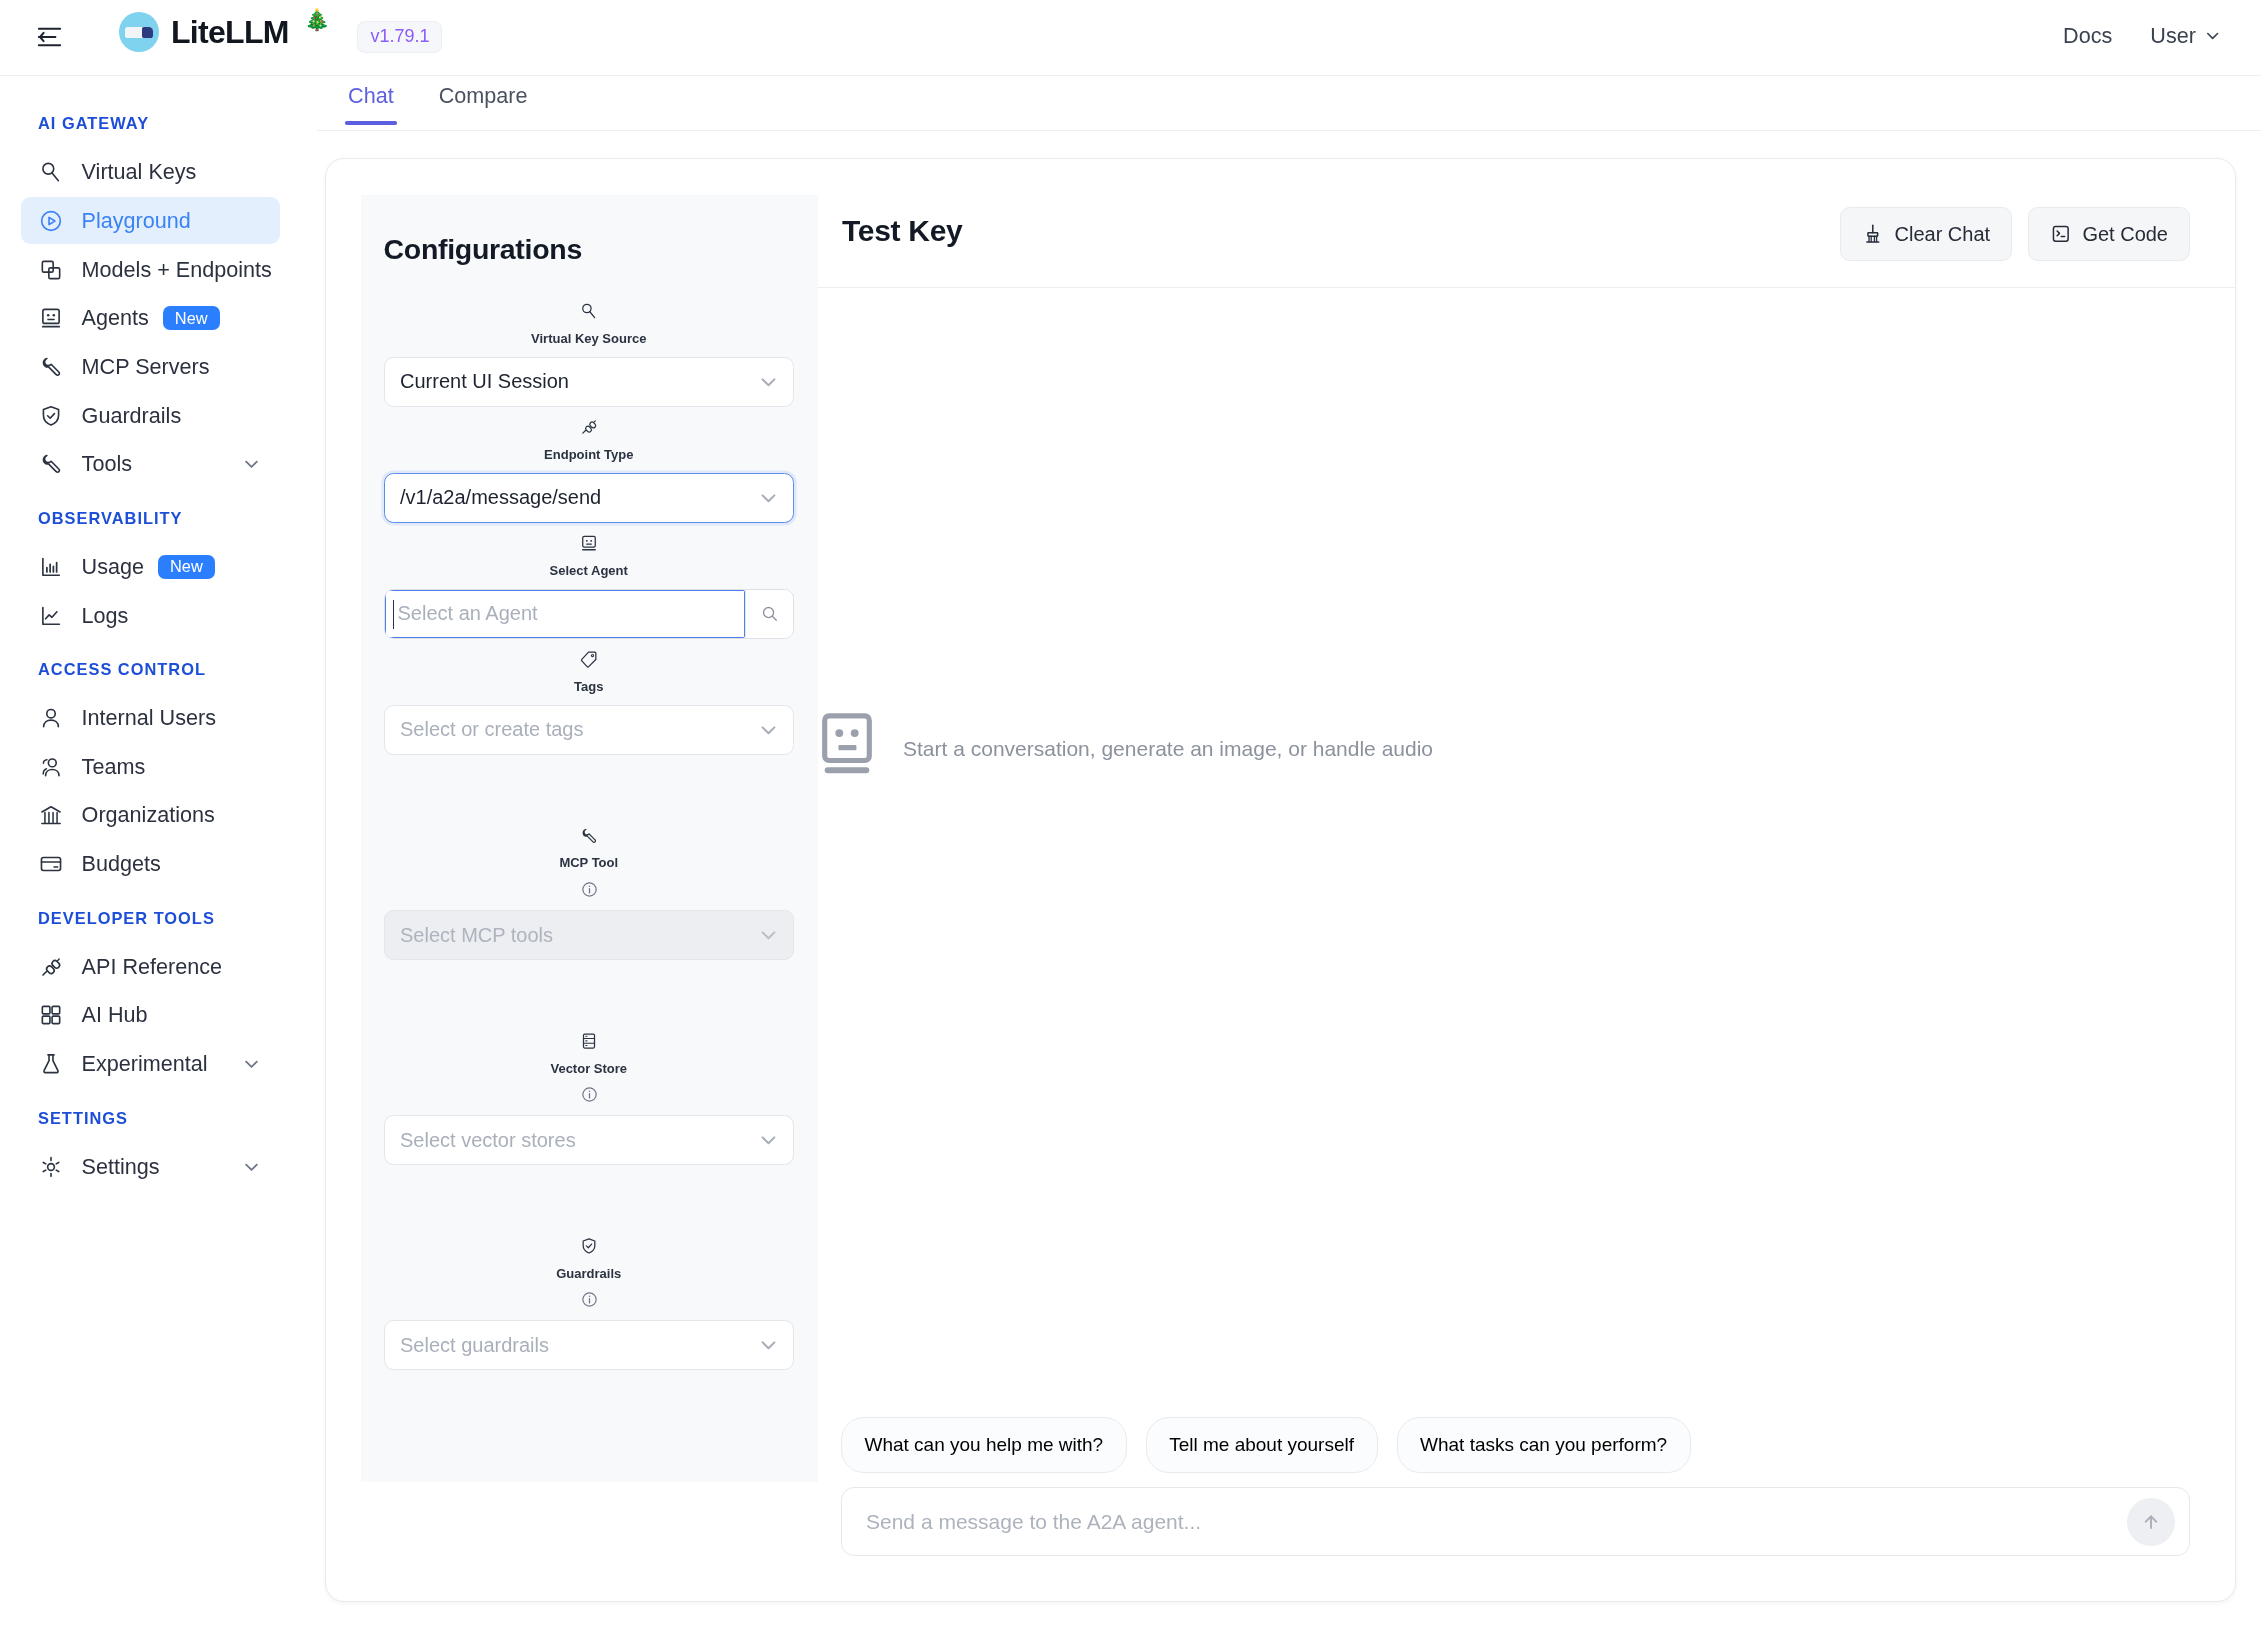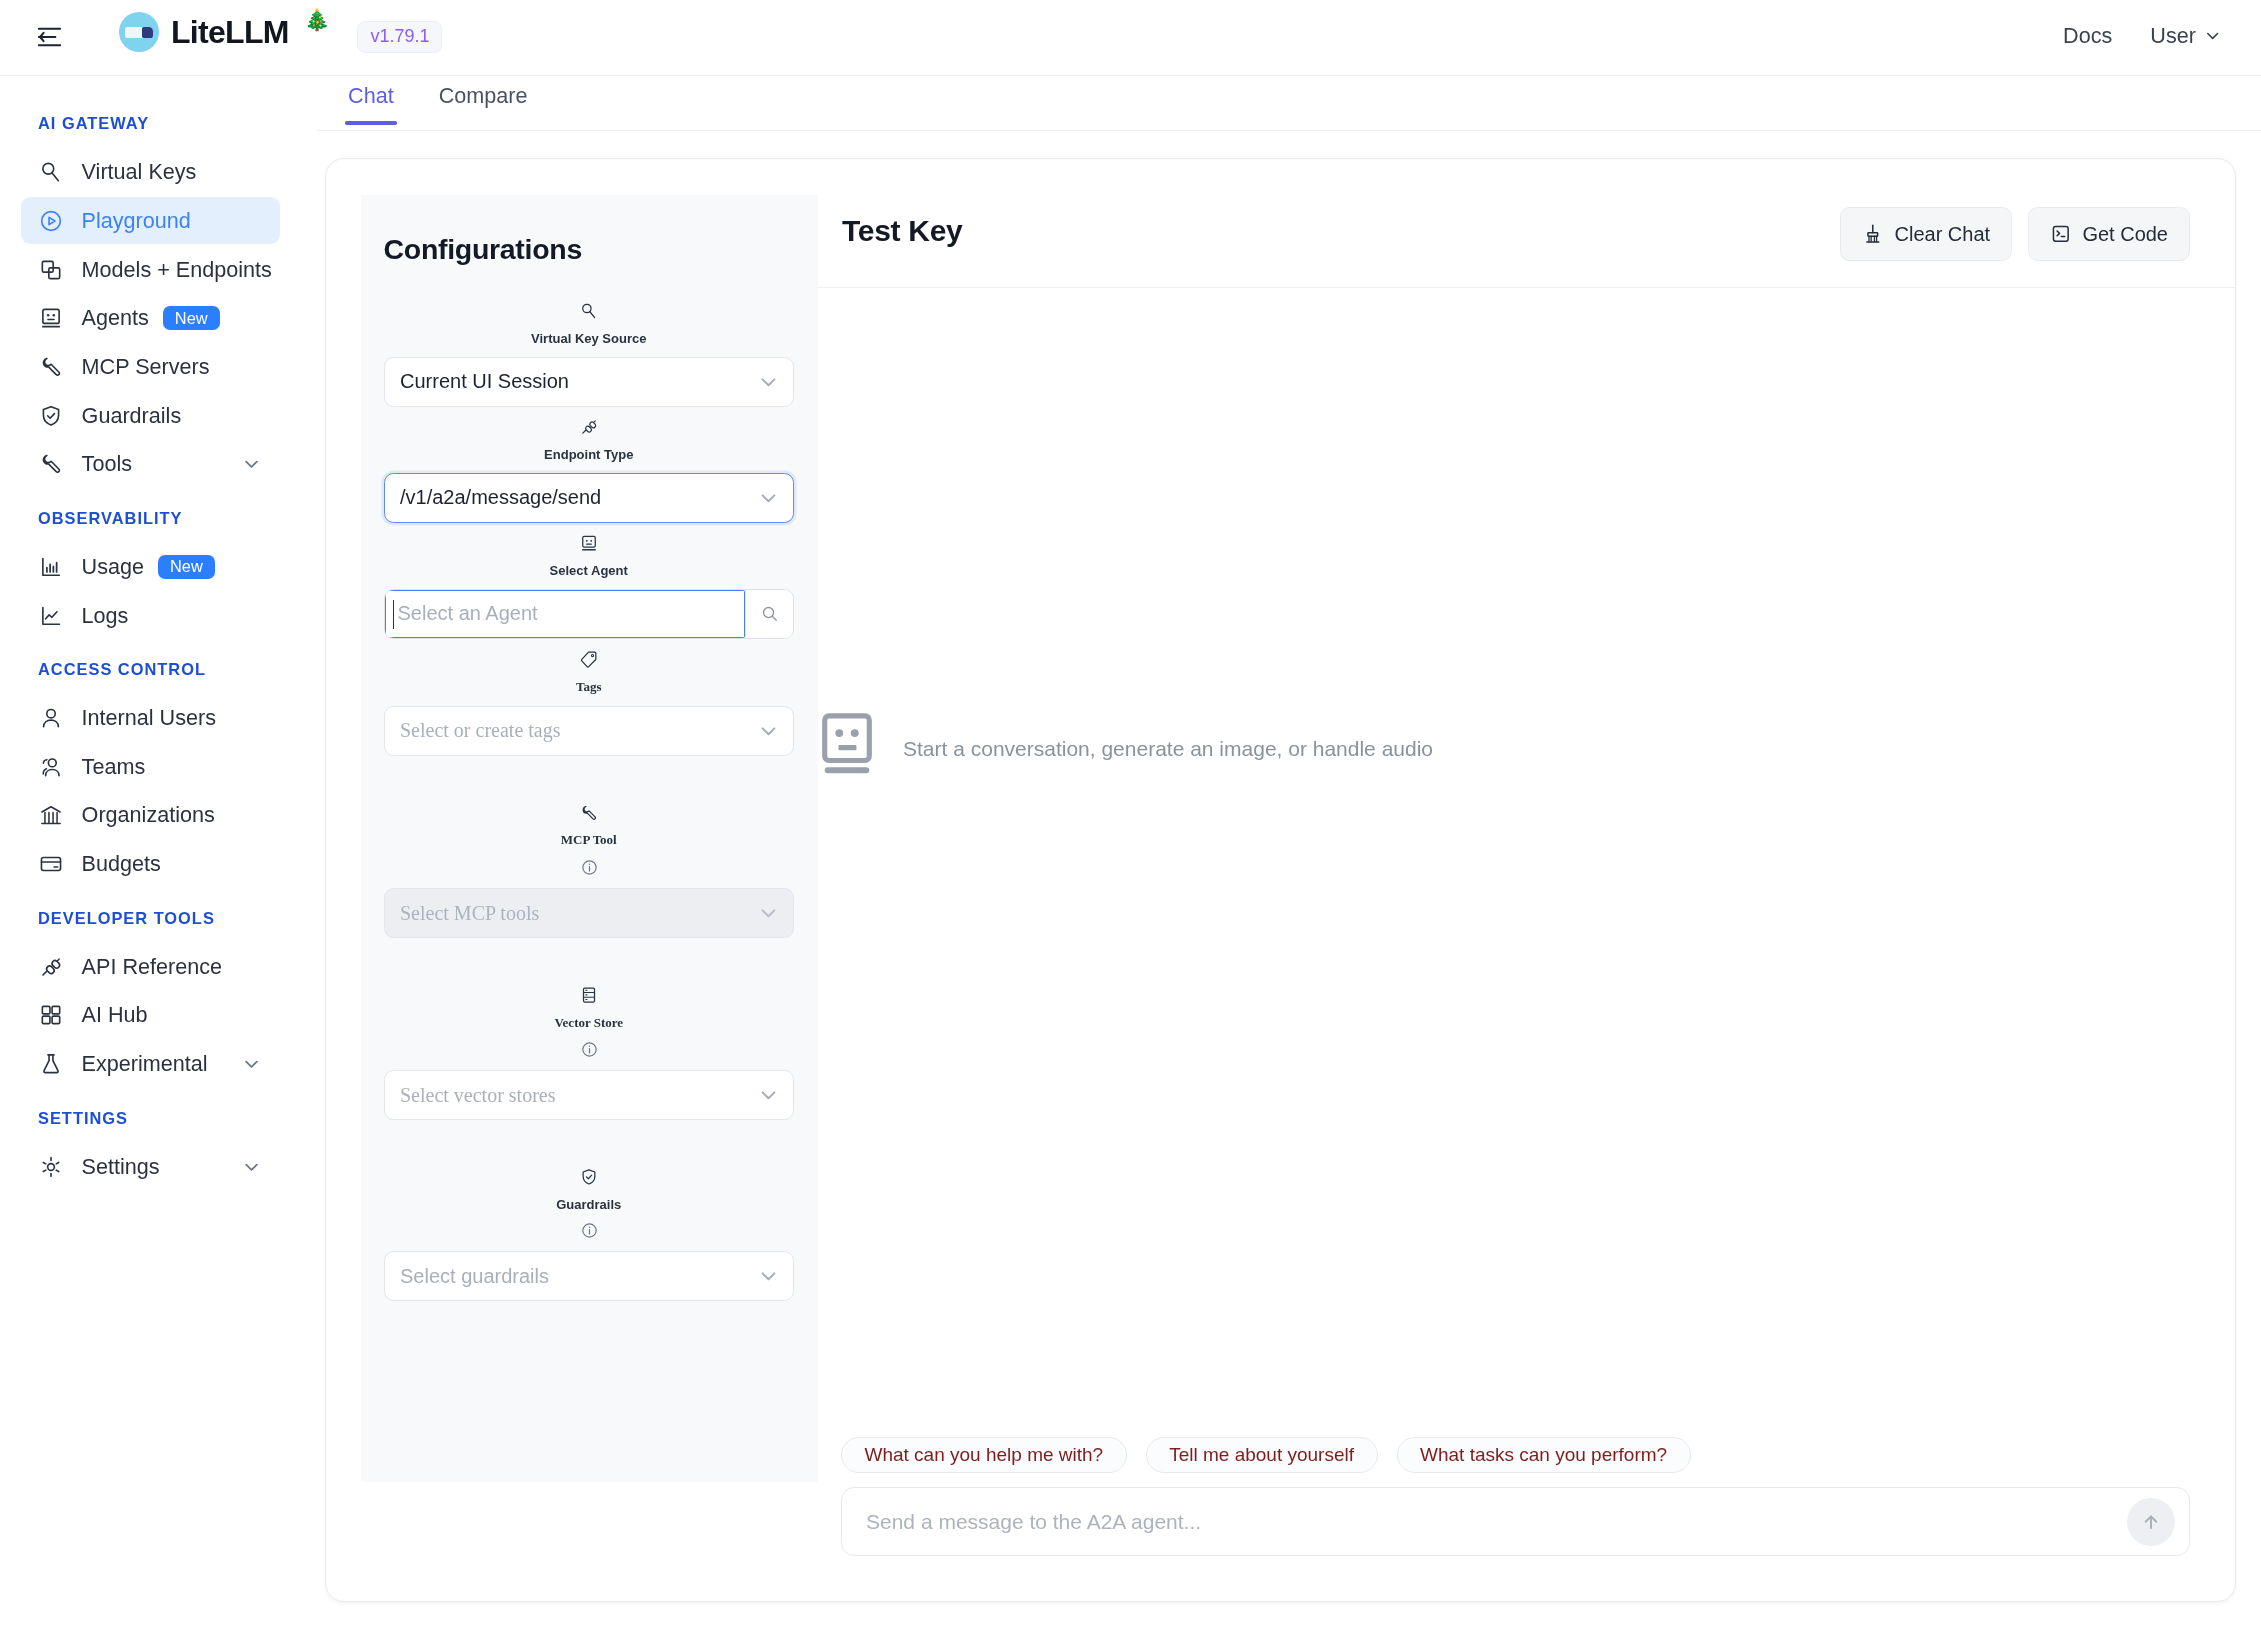--- a/index.html
+++ b/index.html
@@ -135,21 +135,21 @@
     height: 50px; background: #ffffff;
     border: 0.9px solid #e3e6ea; border-radius: 9.5px;
     display: flex; align-items: center; padding: 0 14px 0 15.5px;
     font-size: 20px; color: #1d2330; cursor: pointer;
     position: relative;
   }
   .select .chev { position: absolute; right: 14px; top: 50%; transform: translateY(-50%); }
   .select.focused { border: 0.9px solid #5b8def; box-shadow: 0 0 0 2.6px rgba(91,141,239,0.14); }
   .select.placeholder { color: #a9b0bb; }
   .select.disabled { background: #eceef1; border-color: #e3e6ea; color: #aeb4be; cursor: default; }
-  .gap-lg { margin-bottom: 47px; font-family: Liberation Serif, serif; }
+  .gap-lg { margin-bottom: 71px; }
 
   .agent-search {
     height: 50px; display: flex; align-items: stretch;
     border: 0.9px solid #dde1e6; border-radius: 9.5px; background: #fff;
     overflow: hidden;
   }
   .agent-search .inp {
     flex: 1 1 auto; border: 1.7px solid #4f7fe8; border-radius: 1.7px;
     background: #fff; display: flex; align-items: center; padding-left: 12px;
     font-size: 20px; color: #a9b0bb; position: relative;
@@ -194,23 +194,23 @@
     display: flex; flex-direction: row; align-items: center; gap: 26px;
   }
   .robot { width: 60px; height: 73px; }
   .empty-text { font-size: 21px; color: #8b929d; }
 
   .suggestions {
     position: absolute; left: 24px; right: 45px; bottom: 128px;
     display: flex; gap: 19px;
   }
   .chip {
-    height: 36px; padding: 0 22.5px; border-radius: 23px;
+    height: 56px; padding: 0 22.5px; border-radius: 23px;
     background: #fbfcfd; border: 0.9px solid #e8eaee;
-    display: flex; align-items: center; font-size: 19px; color: #7f1d1d;
+    display: flex; align-items: center; font-size: 19px; color: #000000;
     cursor: pointer;
   }
   .composer {
     position: absolute; left: 24px; right: 45px; bottom: 45px;
     height: 69px; border: 0.9px solid #e5e8ec; border-radius: 13px;
     background: #fff; display: flex; align-items: center;
     padding: 0 14px 0 24px;
   }
   .composer .ph { flex: 1 1 auto; font-size: 21px; color: #adb3bd; }
   .send-btn {

